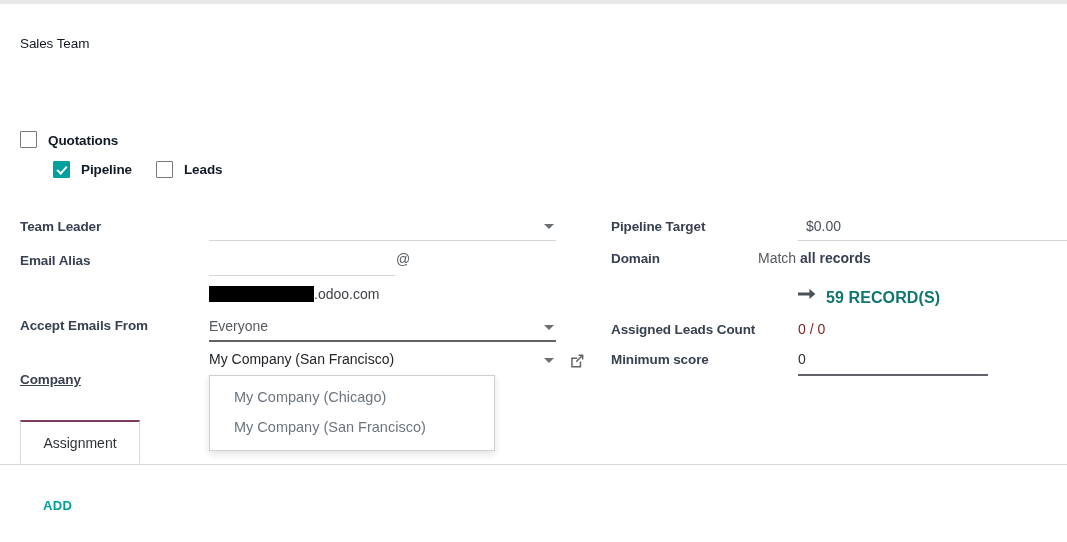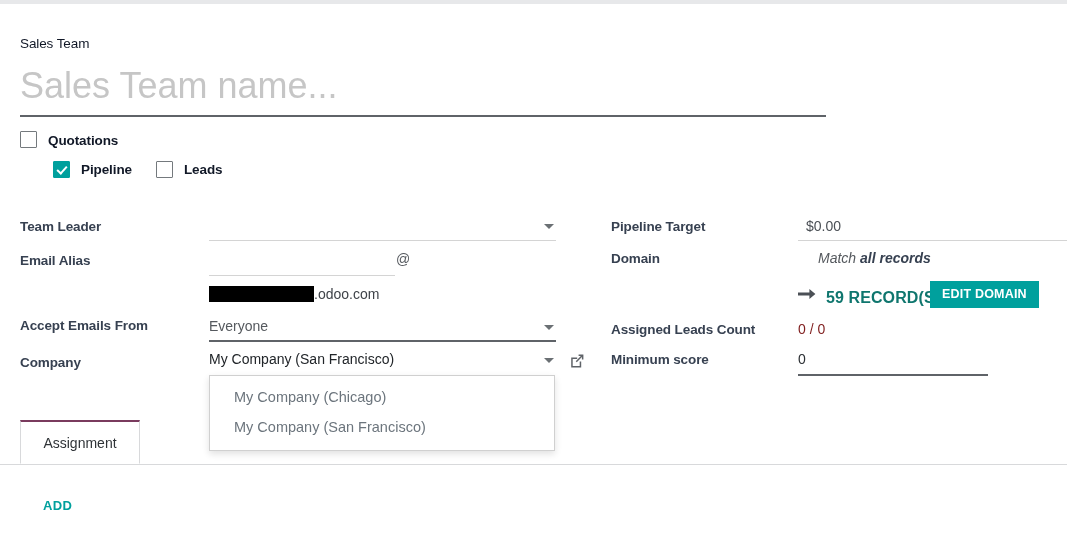--- a/index.html
+++ b/index.html
@@ -191,21 +191,21 @@
   .ext-link {
     position: absolute;
     width: 16px; height: 16px;
     cursor: pointer;
   }
 
   
   .dropdown {
     position: absolute;
     left: 209px; top: 371px;
-    width: 346px;
+    width: 286px;
     background: #ffffff;
     border: 1px solid #d0d0d0;
     box-shadow: 0 3px 7px rgba(0,0,0,0.12);
     z-index: 40;
     padding: 6px 0 8px 0;
     box-sizing: border-box;
   }
   .dropdown-item {
     font-size: 14.5px;
     color: #6c757d;
@@ -253,23 +253,20 @@
 </style>
 </head>
 <body>
 
 <div class="topband"></div>
 
 <div class="sheet">
 
   <div class="title-label">Sales Team</div>
 
-  <div class="name-input-wrap">
-    <input class="name-input" type="text" placeholder="Sales Team name..." style="">
-  </div>
 
   <div class="cb-row r1">
     <span class="cbox"></span>
     <span class="cb-label">Quotations</span>
   </div>
 
   <div class="cb-row r2">
     <span class="cbox checked"></span>
     <span class="cb-label">Pipeline</span>
     <span class="cb-gap"></span>
@@ -288,47 +285,46 @@
   <div class="underline-light" style="left:209px; top:271px; width:186px;"></div>
 
   <div class="redaction" style="left:209px; top:282px; width:105px; height:16px;"></div>
   <div class="fieldval" style="left:314px; top:282px; color:#3f4349;">.odoo.com</div>
 
   <div class="fieldlabel" style="left:20px; top:314px;">Accept Emails From</div>
   <div class="fieldval" style="left:209px; top:314px; color:#55595e;">Everyone</div>
   <div class="caret-down" style="left:544px; top:321px;"></div>
   <div class="underline-dark" style="left:209px; top:336px; width:347px;"></div>
 
-  <div class="fieldlabel" style="left:20px; top:351px;">Company</div>
+  <div class="fieldlabel" style="left:20px; top:368px;text-decoration:underline;">Company</div>
   <input class="txtinput" style="left: 209px; top: 347px; width: 320px; color: rgb(33, 37, 41);" value="My Company (San Francisco)">
   <div class="caret-down" style="left:544px; top:354px;"></div>
 
   <span class="ext-link" style="left:569px; top:349px;">
     <svg width="16" height="16" viewBox="0 0 16 16" aria-hidden="true">
       <path d="M2.2 4.4 h6.0 v1.5 h-4.5 v7.0 h7.0 v-4.3 h1.5 v5.8 h-10 z" fill="#5f6368"></path>
       <path d="M9.6 1.6 h4.8 v4.8 h-1.5 v-2.3 l-5.1 5.1 -1.06 -1.06 5.1 -5.1 h-2.24 z" fill="#5f6368"></path>
     </svg>
   </span>
 
   <div class="fieldlabel" style="left:611px; top:215px;">Pipeline Target</div>
   <div class="fieldval" style="left:798px; top:214px; color:#4b5056;margin-left:8px;">$0.00</div>
   <div class="underline-light" style="left:798px; top:236px; width:269px;"></div>
 
   <div class="fieldlabel" style="left:611px; top:247px;">Domain</div>
-  <div class="fieldval" style="left:818px; top:246px; color:#55595e;font-style:italic;">
+  <div class="fieldval" style="left:758px; top:246px; color:#55595e;">
     <span>Match </span><span class="bold-inline">all records</span>
   </div>
 
   <div class="arrow-icon" style="left:798px; top:283px;">
     <svg width="18" height="14" viewBox="0 0 18 14" aria-hidden="true">
       <path d="M0 5.6 h11.4 v-3.6 l6.0 5.0 -6.0 5.0 v-3.6 h-11.4 z" fill="#4b5056"></path>
     </svg>
   </div>
   <div class="records-link" style="left:826px; top:285px;">59 RECORD(S)</div>
-  <button class="btn-teal" style="left:930px; top:277px;">EDIT DOMAIN</button>
 
   <div class="fieldlabel" style="left:611px; top:318px;">Assigned Leads Count</div>
   <div class="fieldval" style="left:798px; top:317px; color:#7f1d1d;">0 / 0</div>
 
   <div class="fieldlabel" style="left:611px; top:348px;">Minimum score</div>
   <input class="txtinput" style="left: 798px; top: 347px; width: 180px; color: rgb(43, 47, 51);" value="0">
   <div class="underline-dark" style="left:798px; top:370px; width:190px;"></div>
 
   <div class="dropdown">
     <div class="dropdown-item">My Company (Chicago)</div>

